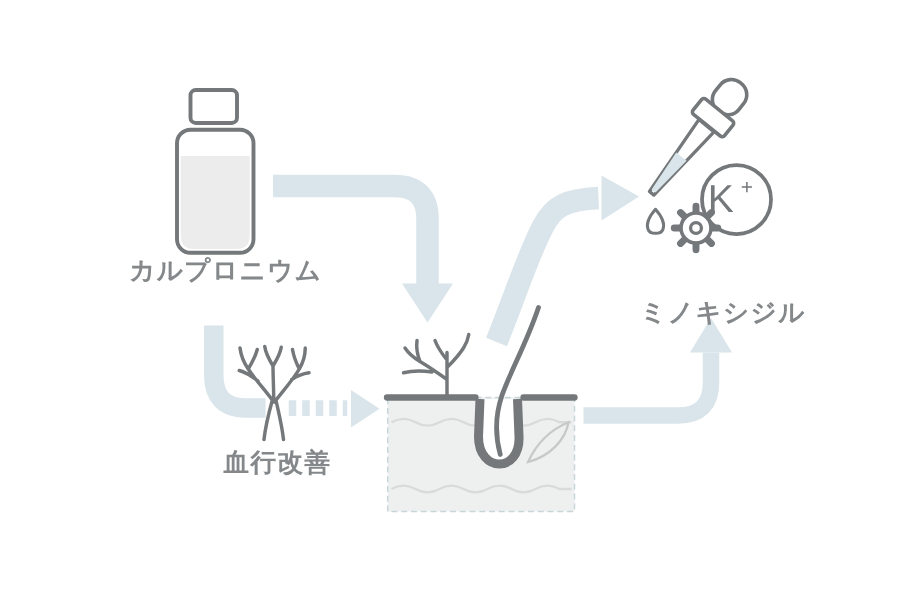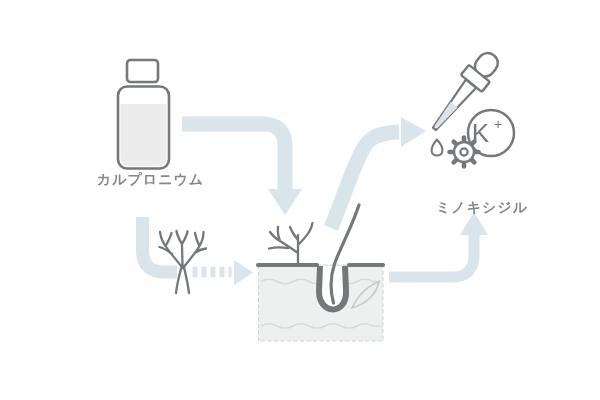--- a/index.html
+++ b/index.html
@@ -1,21 +1,21 @@
 <!DOCTYPE html>
 <html style="--paper: #ffffff; --arrow: #d9e5ea; --ink: #74787a; --label: #84888a; --skin: #eef0ef; --liquid: #ececec; --wave: #d9dbda; --gland: #c7c9c9; --skinedge: #c8d6da;"><head>
 <meta charset="utf-8">
 <style>
   html,body{margin:0;padding:0;}
   .canvas{
     position:relative;width:600px;height:400px;background:var(--paper,#ffffff);
     overflow:hidden;font-family:"Liberation Sans",sans-serif;
   }
   .label{
-    position:absolute;font-weight:bold;font-size:14px;line-height:1;
+    position:absolute;font-weight:bold;font-size:17px;line-height:1;
     letter-spacing:1px;color:var(--label,#84888a);text-align:center;
     font-family:"Liberation Sans",sans-serif;white-space:nowrap;
   }
   svg{position:absolute;left:0;top:0;}
   .aw{stroke:#ffffff;fill:none;stroke-linecap:butt;}
   .ab{stroke:var(--arrow,#d9e5ea);fill:none;stroke-linecap:butt;}
   .hw{fill:#ffffff;stroke:#ffffff;stroke-width:5;stroke-linejoin:round;}
   .hb{fill:var(--arrow,#d9e5ea);}
   .ink{stroke:var(--ink,#74787a);fill:none;stroke-linecap:round;stroke-linejoin:round;}
   .inkfill{stroke:var(--ink,#74787a);fill:#ffffff;stroke-linejoin:round;}
@@ -117,16 +117,17 @@
       <path d="M 473,152 L 478.5,152 M 470.4,158.4 L 474.3,162.3 M 464,161 L 464,166.5
                M 457.6,158.4 L 453.7,162.3 M 455,152 L 449.5,152 M 457.6,145.6 L 453.7,141.7
                M 464,143 L 464,137.5 M 470.4,145.6 L 474.3,141.7" class="ink" stroke-width="4.6"></path>
       <circle cx="464" cy="152" r="10" class="inkfill" stroke-width="2.4"></circle>
       <circle cx="464" cy="152" r="3.6" class="inkfill" stroke-width="2.2"></circle>
     </g>
   </svg>
 
   <div class="label" style="left:78px;top:172px;width:145px;">カルプロニウム</div>
 
+  <div class="label" style="left:130px;top:300px;width:110px;">血行改善</div>
 
   <div class="label" style="left:417px;top:172px;width:130px;margin-top:28px;">ミノキシジル</div>
 
 </div>
 
 </body></html>

